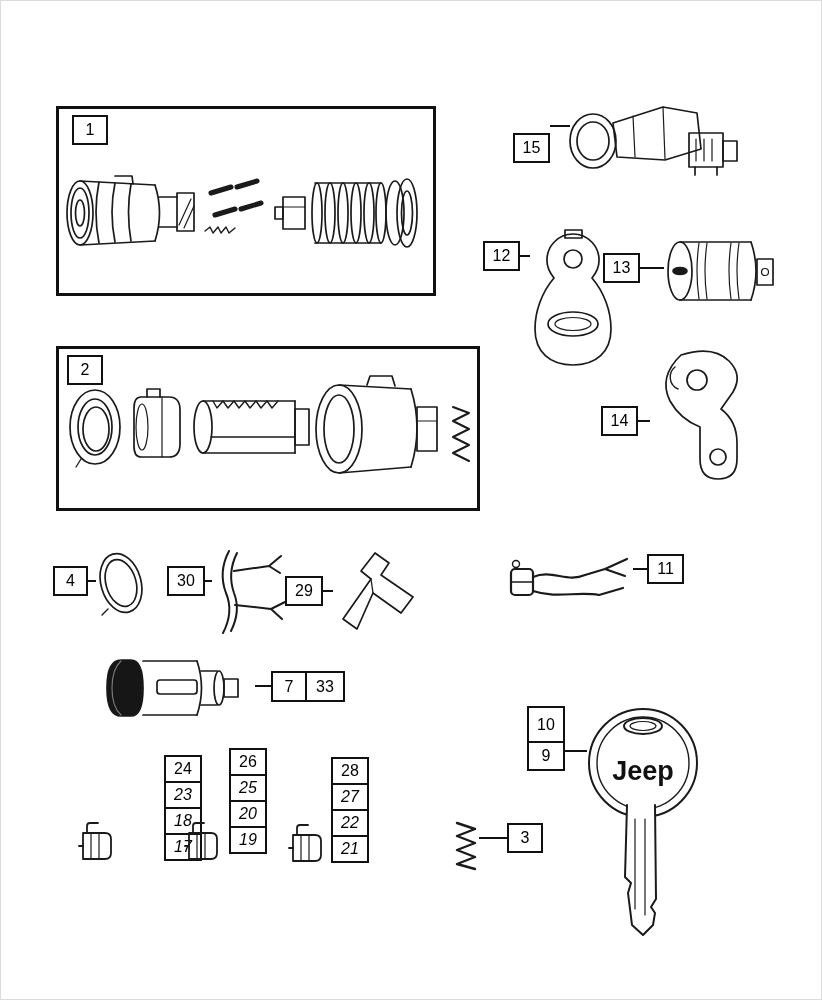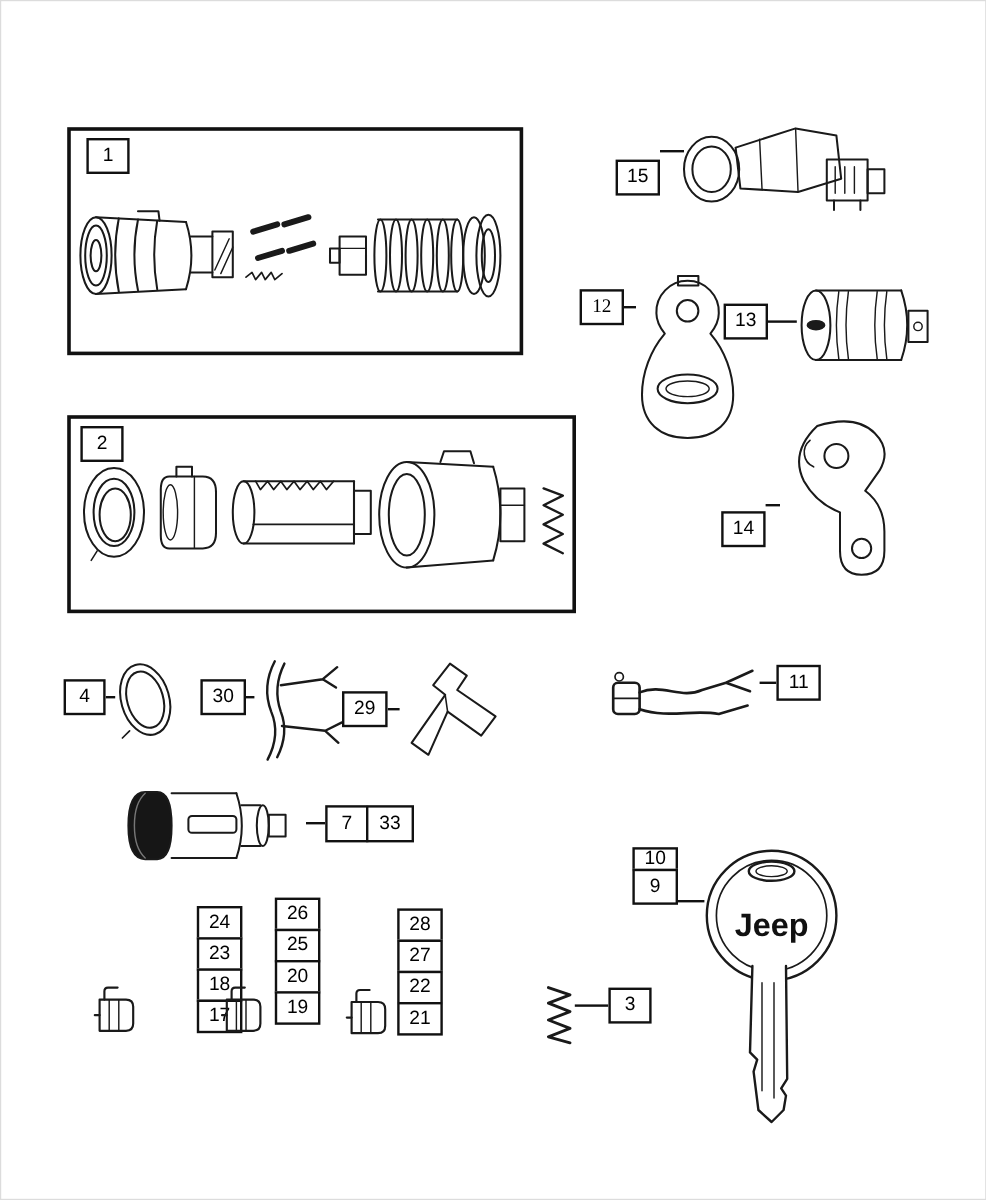--- a/index.html
+++ b/index.html
@@ -18,21 +18,21 @@
   .vgroup { position:absolute; display:flex; flex-direction:column; }
   .cell {
     box-sizing:border-box; border:2px solid #111; background:#fff;
     display:flex; align-items:center; justify-content:center;
     font-size:16px; color:#000; line-height:1;
   }
   .hgroup .cell + .cell { margin-left:-2px; }
   .vgroup .cell + .cell { margin-top:-2px; }
   .stack { position:absolute; display:flex; flex-direction:column; }
   .stack .cell { width:38px; height:28px; }
-  .stack .cell + .cell { margin-top:-2px; }
+  .stack .cell + .cell { margin-top:-2px;font-style:italic; }
   .line { position:absolute; height:2px; background:#111; }
   .part { position:absolute; overflow:visible; }
 </style>
 </head>
 <body>
 
 <div class="canvas">
 
   <div class="groupbox" style="left:55px; top:105px; width:380px; height:190px;"></div>
 
@@ -124,21 +124,21 @@
   <svg class="part" style="left:526px; top:228px;" width="92" height="140" viewBox="0 0 92 140">
     <g stroke="#1a1a1a" fill="none" stroke-width="1.7" stroke-linecap="round" stroke-linejoin="round">
       <rect x="38" y="1" width="17" height="8"></rect>
       <path d="M 46 5 a 26 26 0 0 1 26 27 c 0 7 -3 12 -7 17 c 12 14 19 33 19 51 c 0 23 -15 36 -38 36 c -23 0 -38 -13 -38 -36 c 0 -18 7 -37 19 -51 c -4 -5 -7 -10 -7 -17 a 26 26 0 0 1 26 -27 z"></path>
       <circle cx="46" cy="30" r="9"></circle>
       <ellipse cx="46" cy="95" rx="25" ry="12"></ellipse>
       <ellipse cx="46" cy="95" rx="18" ry="6.5" stroke-width="1.2"></ellipse>
     </g>
   </svg>
   <div class="line" style="left:519px; top:254px; width:10px;"></div>
-  <div class="callout" style="left:482px; top:240px; width:37px; height:30px;font-family:Liberation Serif, serif;">12</div>
+  <div class="callout" style="left:482px; top:240px; width:37px; height:30px;">12</div>
 
   <svg class="part" style="left:662px; top:234px;" width="118" height="72" viewBox="0 0 118 72">
     <g stroke="#1a1a1a" fill="none" stroke-width="1.7" stroke-linecap="round" stroke-linejoin="round">
       <ellipse cx="17" cy="36" rx="12" ry="29"></ellipse>
       <ellipse cx="17" cy="36" rx="7" ry="3.5" fill="#1a1a1a"></ellipse>
       <path d="M 17 7 H 88 M 17 65 H 88"></path>
       <path d="M 36 8 q -4 28 0 56 M 44 8 q -4 28 0 56 M 68 8 q -4 28 0 56 M 76 8 q -4 28 0 56" stroke-width="1.2"></path>
       <path d="M 88 7 q 10 29 0 58"></path>
       <rect x="94" y="24" width="16" height="26"></rect>
       <circle cx="102" cy="37" r="3.5" stroke-width="1.2"></circle>
@@ -149,21 +149,21 @@
 
   <svg class="part" style="left:646px; top:346px;" width="96" height="138" viewBox="0 0 96 138">
     <g stroke="#1a1a1a" fill="none" stroke-width="1.7" stroke-linecap="round" stroke-linejoin="round">
       <path d="M 34 8 Q 66 -2 82 14 Q 96 28 86 45 L 74 62 Q 90 74 90 96 L 90 112 Q 90 132 71 132 Q 53 132 53 112 L 53 80 Q 33 72 23 54 Q 11 30 34 8 Z"></path>
       <circle cx="50" cy="33" r="10"></circle>
       <path d="M 28 20 a 13 13 0 0 0 3 22" stroke-width="1.4"></path>
       <circle cx="71" cy="110" r="8"></circle>
     </g>
   </svg>
   <div class="line" style="left:637px; top:419px; width:12px;"></div>
-  <div class="callout" style="left:600px; top:405px; width:37px; height:30px;margin-top:20px;">14</div>
+  <div class="callout" style="left:600px; top:405px; width:37px; height:30px;">14</div>
 
   <svg class="part" style="left:92px; top:548px;" width="56" height="68" viewBox="0 0 56 68">
     <g stroke="#1a1a1a" fill="none" stroke-width="1.7" stroke-linecap="round" stroke-linejoin="round">
       <ellipse cx="28" cy="34" rx="20" ry="30" transform="rotate(-16 28 34)"></ellipse>
       <ellipse cx="28" cy="34" rx="15" ry="24" transform="rotate(-16 28 34)"></ellipse>
       <path d="M 15 60 l -6 6" stroke-width="1.4"></path>
     </g>
   </svg>
   <div class="line" style="left:87px; top:579px; width:8px;"></div>
   <div class="callout" style="left:52px; top:565px; width:35px; height:30px;">4</div>
@@ -225,21 +225,21 @@
       <ellipse cx="56" cy="25" rx="19" ry="8"></ellipse>
       <ellipse cx="56" cy="25" rx="13" ry="4.5" stroke-width="1.2"></ellipse>
       <polygon points="40,104 38,176 44,182 41,192 45,224 56,234 66,224 68,212 64,206 69,198 68,104" fill="#ffffff" stroke="none"></polygon>
       <path d="M 40 104 L 38 176 L 44 182 L 41 192 L 45 224 L 56 234 L 66 224 L 68 212 L 64 206 L 69 198 L 68 104"></path>
       <path d="M 48 118 V 208 M 58 118 V 214" stroke-width="1.2"></path>
       <text x="56" y="79" text-anchor="middle" font-size="27" font-weight="bold" font-family="Liberation Sans, sans-serif" fill="#111" stroke="none">Jeep</text>
     </g>
   </svg>
   <div class="line" style="left:564px; top:749px; width:22px;"></div>
   <div class="vgroup" style="left:526px; top:705px;">
-    <div class="cell" style="width:38px; height:20px;">10</div>
+    <div class="cell" style="width:38px; height:37px;">10</div>
     <div class="cell" style="width:38px; height:30px;">9</div>
   </div>
 
   <svg class="part" style="left:448px; top:816px;" width="32" height="58" viewBox="0 0 32 58">
     <g stroke="#1a1a1a" fill="none" stroke-width="2.4" stroke-linecap="round" stroke-linejoin="round">
       <path d="M 8 6 L 26 12 L 8 19 L 26 26 L 8 33 L 26 40 L 8 47 L 26 52"></path>
     </g>
   </svg>
   <div class="line" style="left:478px; top:836px; width:28px;"></div>
   <div class="callout" style="left:506px; top:822px; width:36px; height:30px;">3</div>

